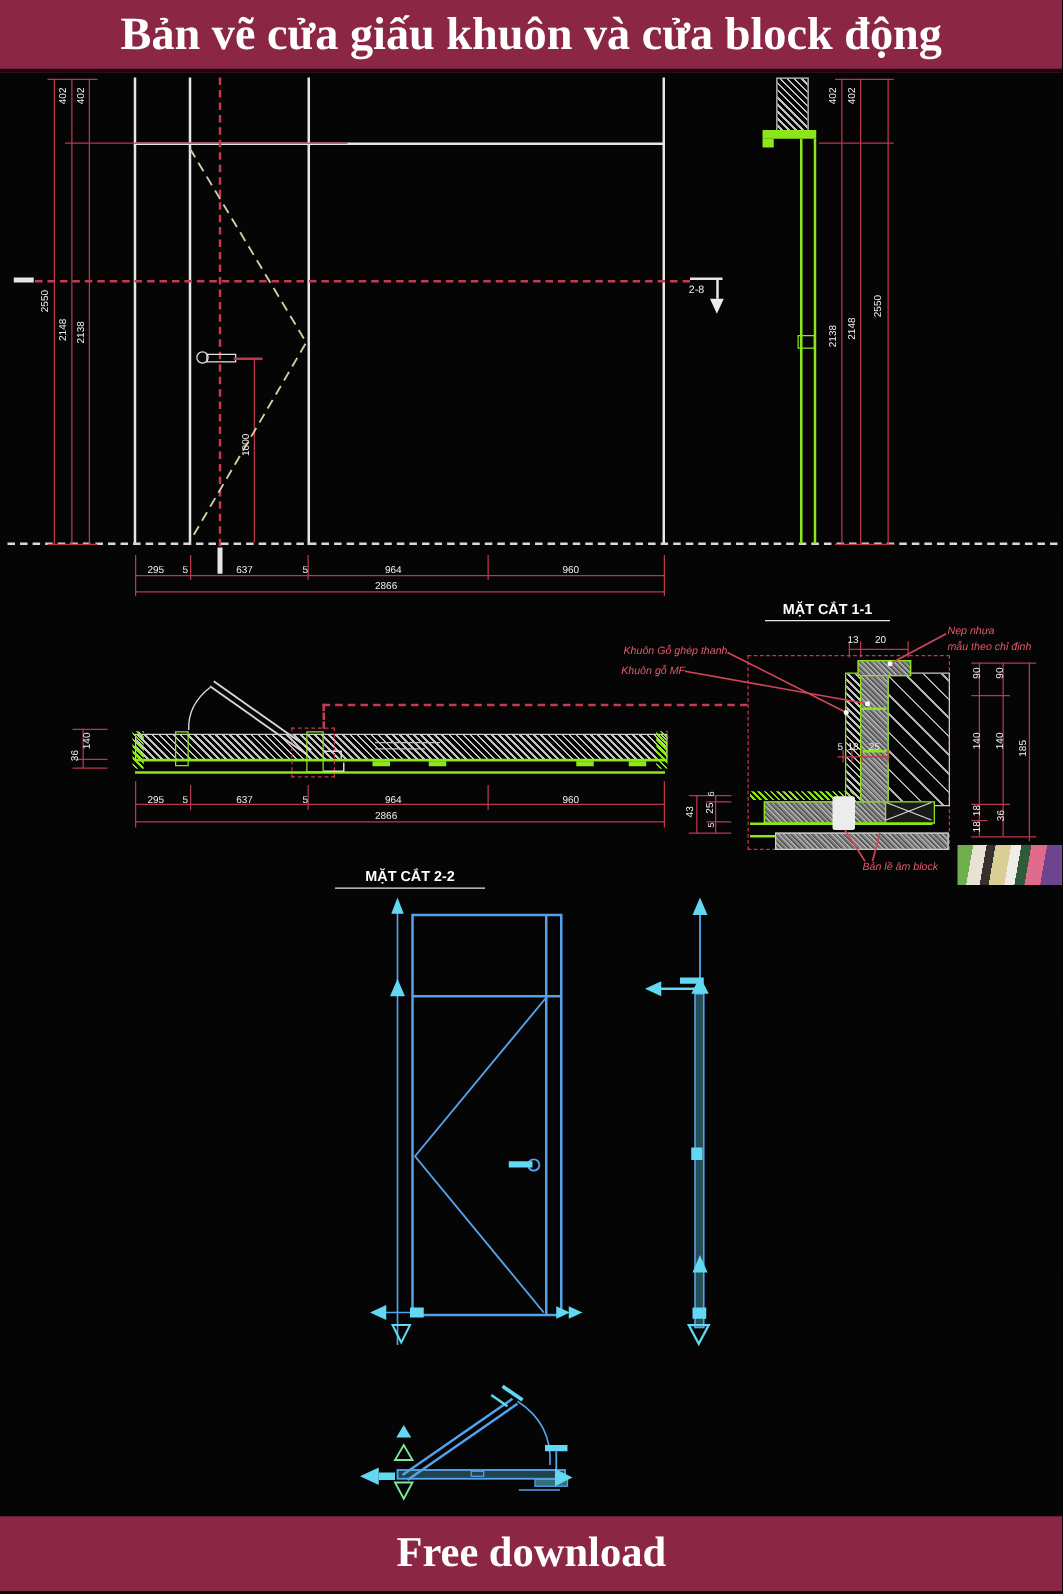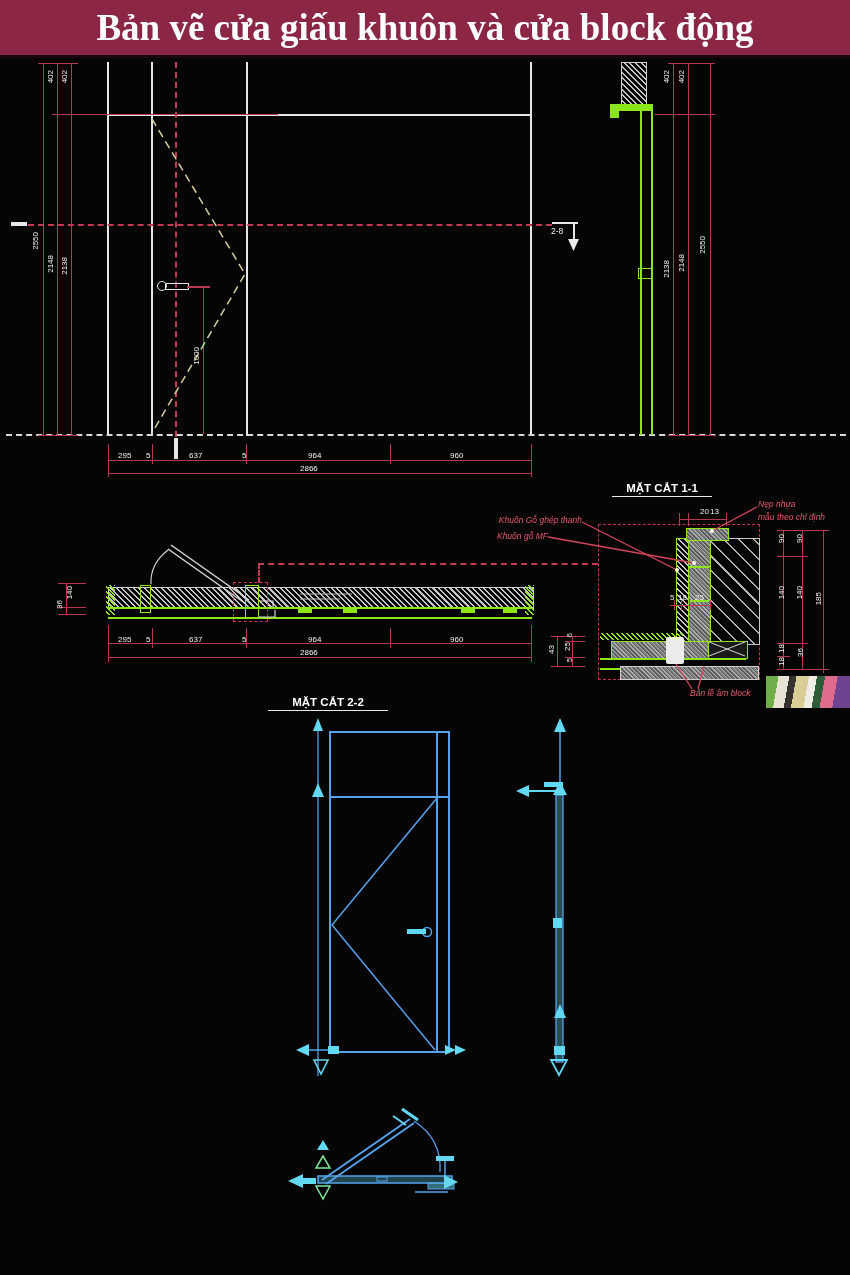--- a/index.html
+++ b/index.html
@@ -149,21 +149,21 @@
   <div class="abs hatch-dense gborder" style="left:676px;top:538px;width:12px;height:105px;"></div>
   <div class="abs speckle gborder" style="left:688px;top:531px;width:21px;height:112px;"></div>
   <div class="abs gline" style="left:689px;top:566px;width:20px;height:2px;"></div>
   <div class="abs gline" style="left:689px;top:600px;width:20px;height:2px;"></div>
   <div class="abs speckle gborder" style="left:686px;top:528px;width:41px;height:11px;"></div>
 
   <div class="abs rline" style="left:679px;top:519px;width:48px;height:1px;"></div>
   <div class="abs rline" style="left:679px;top:513px;width:1px;height:13px;"></div>
   <div class="abs rline" style="left:688px;top:513px;width:1px;height:13px;"></div>
   <div class="abs rline" style="left:726px;top:513px;width:1px;height:13px;"></div>
-  <div class="abs dimtxt" style="left:710px;top:508px;">13</div>
+  <div class="abs dimtxt" style="left:678px;top:508px;">13</div>
   <div class="abs dimtxt" style="left:700px;top:508px;">20</div>
 
   <div class="abs rline" style="left:670px;top:605px;width:42px;height:1px;"></div>
   <div class="abs rline" style="left:674px;top:600px;width:1px;height:10px;"></div>
   <div class="abs rline" style="left:681px;top:600px;width:1px;height:10px;"></div>
   <div class="abs rline" style="left:689px;top:600px;width:1px;height:10px;"></div>
   <div class="abs rline" style="left:710px;top:600px;width:1px;height:10px;"></div>
   <div class="abs dimtxt" style="left:670px;top:594px;">5</div>
   <div class="abs dimtxt" style="left:678px;top:594px;">18</div>
   <div class="abs dimtxt" style="left:695px;top:594px;">25</div>
@@ -283,14 +283,17 @@
     <rect x="428" y="1183" width="26" height="6" fill="rgba(98,216,242,.5)" stroke="#55a2ea" stroke-width="1"></rect>
     <path d="M415 1192 L448 1192" stroke="#55a2ea" stroke-width="1.3"></path>
     <polygon points="288,1181 303,1174 303,1188" fill="#62d8f2"></polygon>
     <rect x="303" y="1178" width="13" height="6" fill="#62d8f2"></rect>
     <polygon points="316,1168 330,1168 323,1156" fill="none" stroke="#7ee89a" stroke-width="1.5"></polygon>
     <polygon points="317,1150 329,1150 323,1140" fill="#62d8f2"></polygon>
     <polygon points="316,1186 330,1186 323,1199" fill="none" stroke="#7ee89a" stroke-width="1.5"></polygon>
     <polygon points="458,1182 444,1175 444,1189" fill="#62d8f2"></polygon>
   </svg>
 
+  <div class="abs banner" style="top:1213px;height:60px;border-bottom:2px solid #000;">
+    <div class="banner-title" style="font-size:34px;">Free download</div>
+  </div>
 
 </div>
 
 </body></html>

